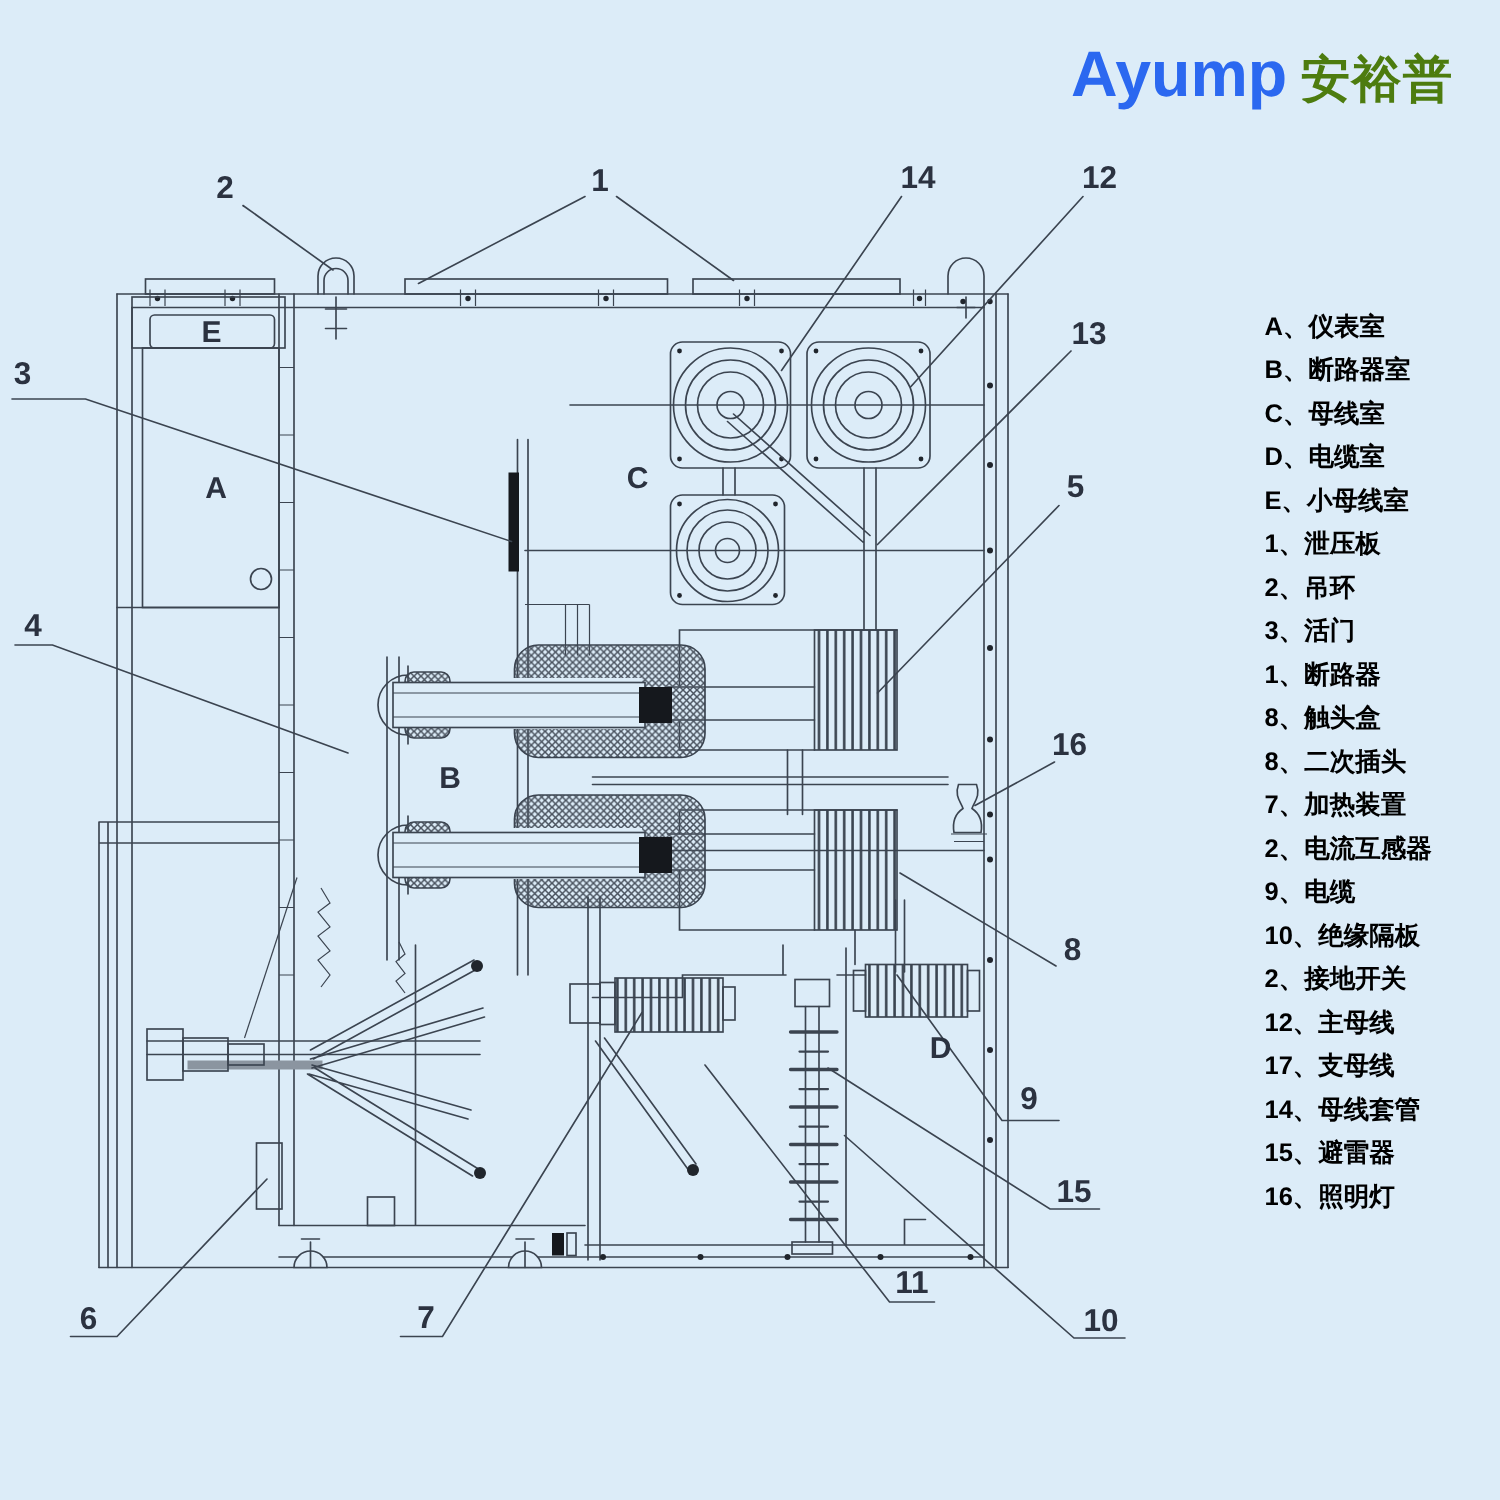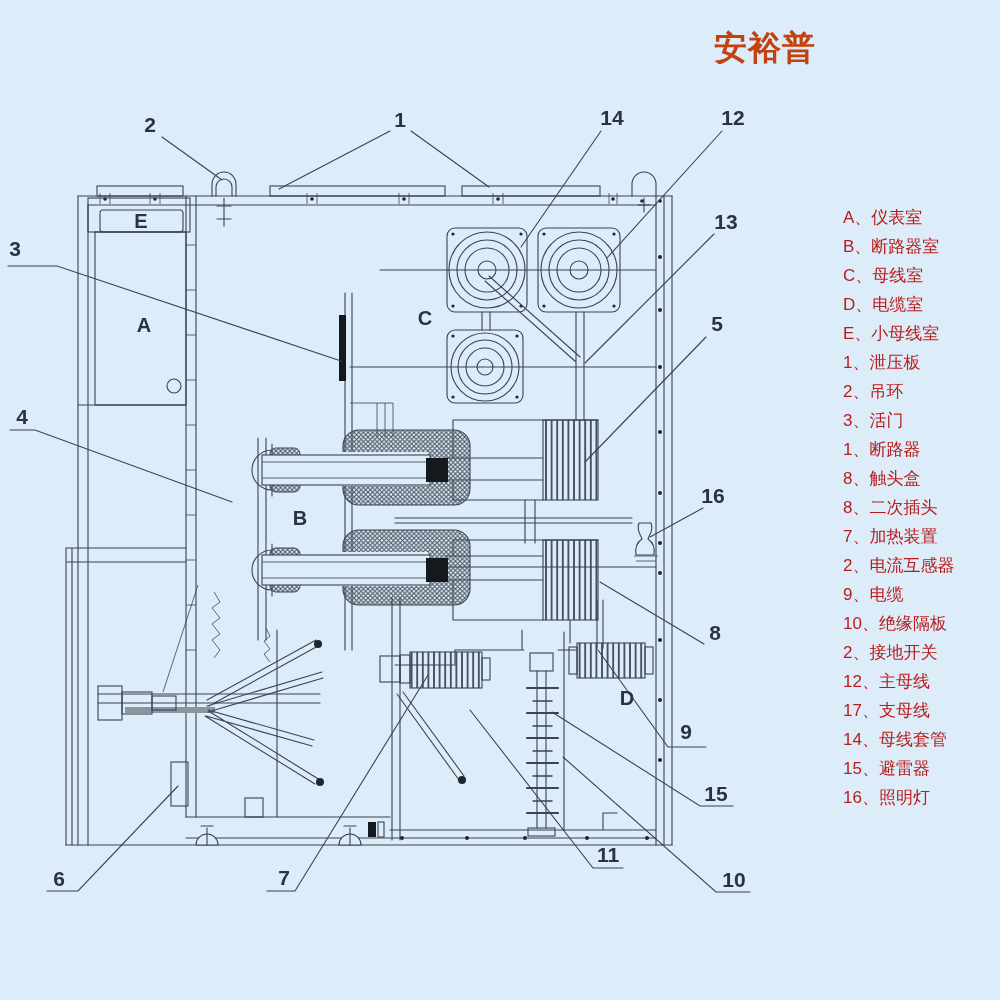--- a/index.html
+++ b/index.html
@@ -1,24 +1,24 @@
 <!DOCTYPE html>
 <html><head>
 <meta charset="utf-8">
 <style>
   html,body{margin:0;padding:0;}
   body{width:1000px;height:1000px;background:#dcecf8;font-family:"Liberation Sans",sans-serif;overflow:hidden;}
   #stage{position:relative;width:1000px;height:1000px;background:#dcecf8;}
   
   .logo{position:absolute;top:26px;left:714px;display:flex;align-items:baseline;gap:9px;}
   .logo .latin{font-size:43px;font-weight:bold;letter-spacing:0px;color:#2b68f0;}
-  .logo .cjk{font-size:33px;font-weight:bold;color:#c2410c;letter-spacing:1px;}
+  .logo .cjk{font-size:33px;font-weight:bold;color:#4d7c0f;letter-spacing:1px;}
   
   .legend{position:absolute;left:843px;top:203px;}
-  .legend .li{height:29px;line-height:29px;font-size:17px;font-weight:400;color:#b91c1c;white-space:nowrap;}
+  .legend .li{height:29px;line-height:29px;font-size:17px;font-weight:700;color:#000000;white-space:nowrap;}
   
   svg{position:absolute;left:0;top:0;}
   .ln{stroke:#3b4450;fill:none;stroke-width:1.1;stroke-linecap:round;}
   .lt{stroke:#3b4450;fill:none;stroke-width:0.8;}
   .fbg{fill:#dcecf8;stroke:#3b4450;stroke-width:1.1;}
   .dark{fill:#15181d;stroke:none;}
   .dot{fill:#20252c;stroke:none;}
   .grey{fill:#8b95a0;stroke:none;}
   .finW{stroke:#3b4450;stroke-width:2.2;stroke-linecap:round;}
   .finN{stroke:#3b4450;stroke-width:1.5;stroke-linecap:round;}
@@ -268,20 +268,21 @@
       <text class="call" x="713" y="503">16</text>
       <text class="room" x="144" y="332">A</text>
       <text class="room" x="300" y="525">B</text>
       <text class="room" x="425" y="325">C</text>
       <text class="room" x="627" y="705">D</text>
       <text class="room" x="141" y="228">E</text>
     </g>
   </svg>
 
   <div class="logo">
+    <span class="latin">Ayump</span>
     <span class="cjk">安裕普</span>
   </div>
 
   <div class="legend">
     <div class="li">A、仪表室</div>
     <div class="li">B、断路器室</div>
     <div class="li">C、母线室</div>
     <div class="li">D、电缆室</div>
     <div class="li">E、小母线室</div>
     <div class="li">1、泄压板</div>

